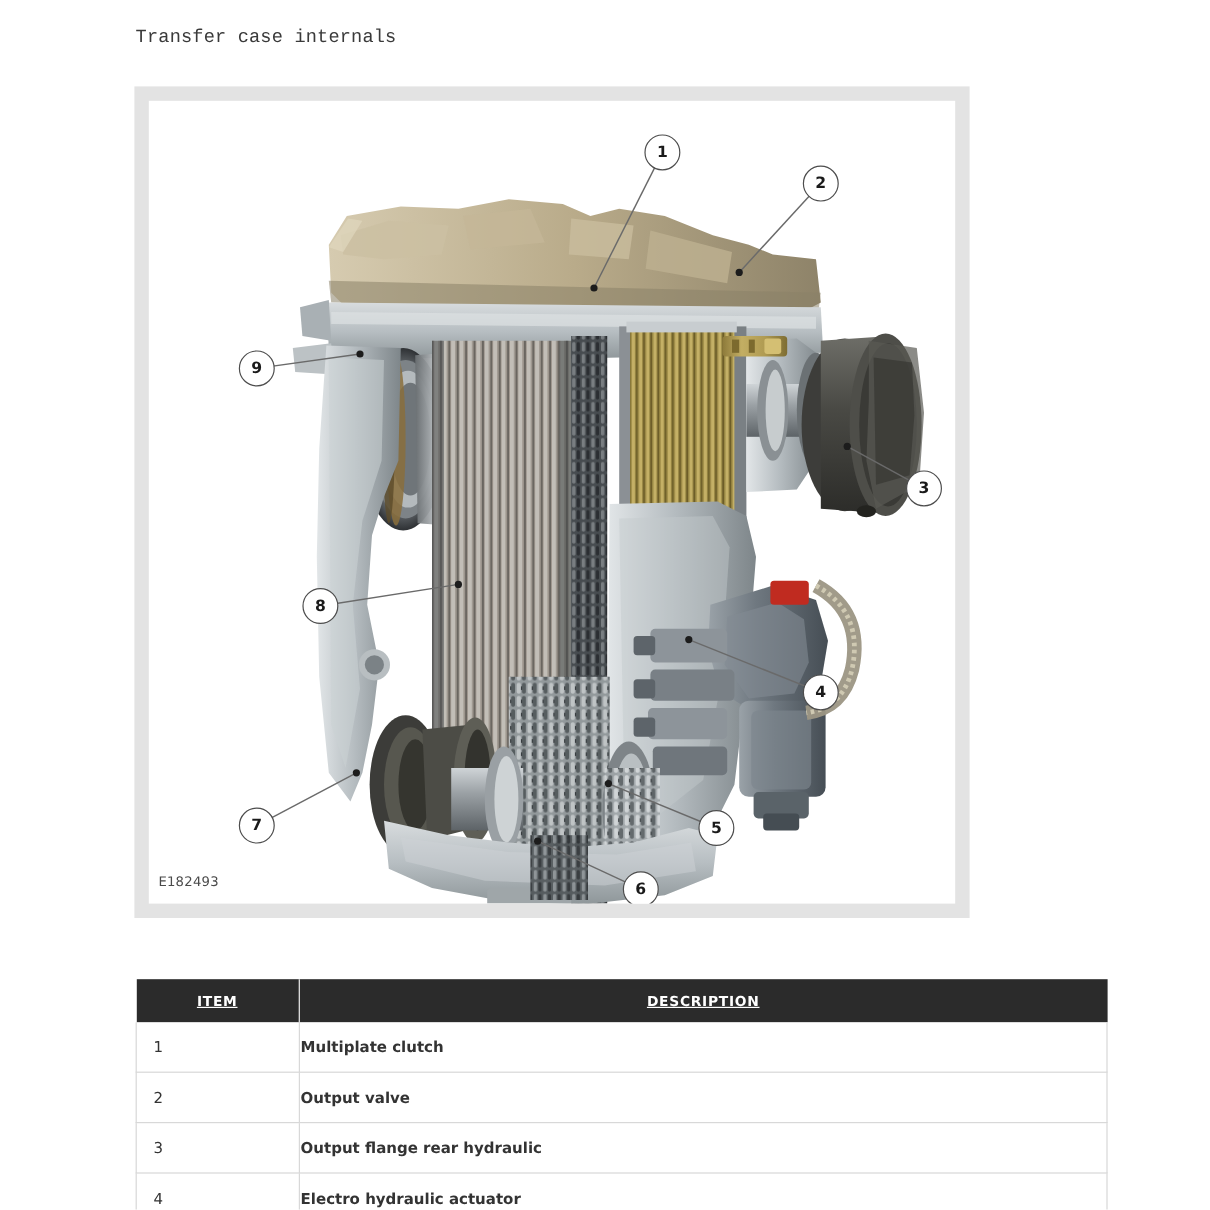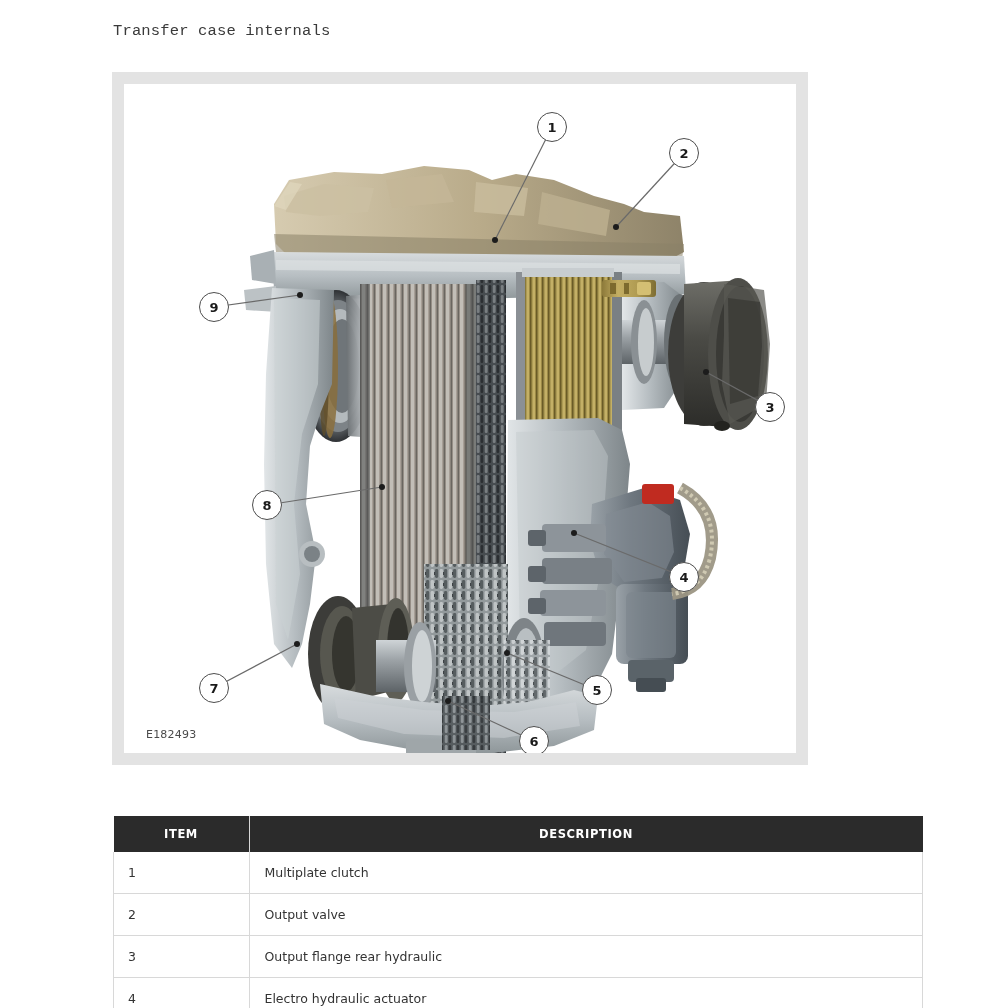--- a/index.html
+++ b/index.html
@@ -45,21 +45,21 @@
   }
   .figure-inner {
     position: relative;
     width: 100%;
     height: 100%;
     background: #ffffff;
     overflow: hidden;
   }
   .figure-caption {
     position: absolute;
-    left: 22px;
+    left: 8px;
     bottom: 12px;
     font-size: 11px;
     color: #4a4a4a;
     font-family: "DejaVu Sans", sans-serif;
     letter-spacing: 0.2px;
   }
 
   
   .illus {
     position: absolute;
@@ -109,39 +109,41 @@
   }
   .parts-table th {
     background: #2b2b2b;
     color: #ffffff;
     font-size: 11.5px;
     font-weight: bold;
     letter-spacing: 0.6px;
     padding: 11px 6px;
     text-align: center;
     border: none;
+    text-decoration: underline;
   }
   .parts-table th.col-item { width: 123px; }
   .parts-table td {
     font-size: 12.5px;
     color: #333333;
     padding: 13px 12px;
     border-bottom: 1px solid #d8d8d8;
     border-right: 1px solid #d8d8d8;
     background: #ffffff;
     height: 13px;
   }
   .parts-table td.cell-item {
     text-align: left;
     padding-left: 14px;
     border-left: 1px solid #d8d8d8;
   }
   .parts-table td.cell-desc {
     text-align: left;
-    padding-left: 15px;
+    padding-left: 1px;
+    font-weight: bold;
   }
   .parts-table tr:first-child th.col-item { border-right: 1px solid #d8d8d8; }
 </style>
 </head>
 <body>
 
 <div class="page">
 
   <div class="page-title">Transfer case internals</div>
 

